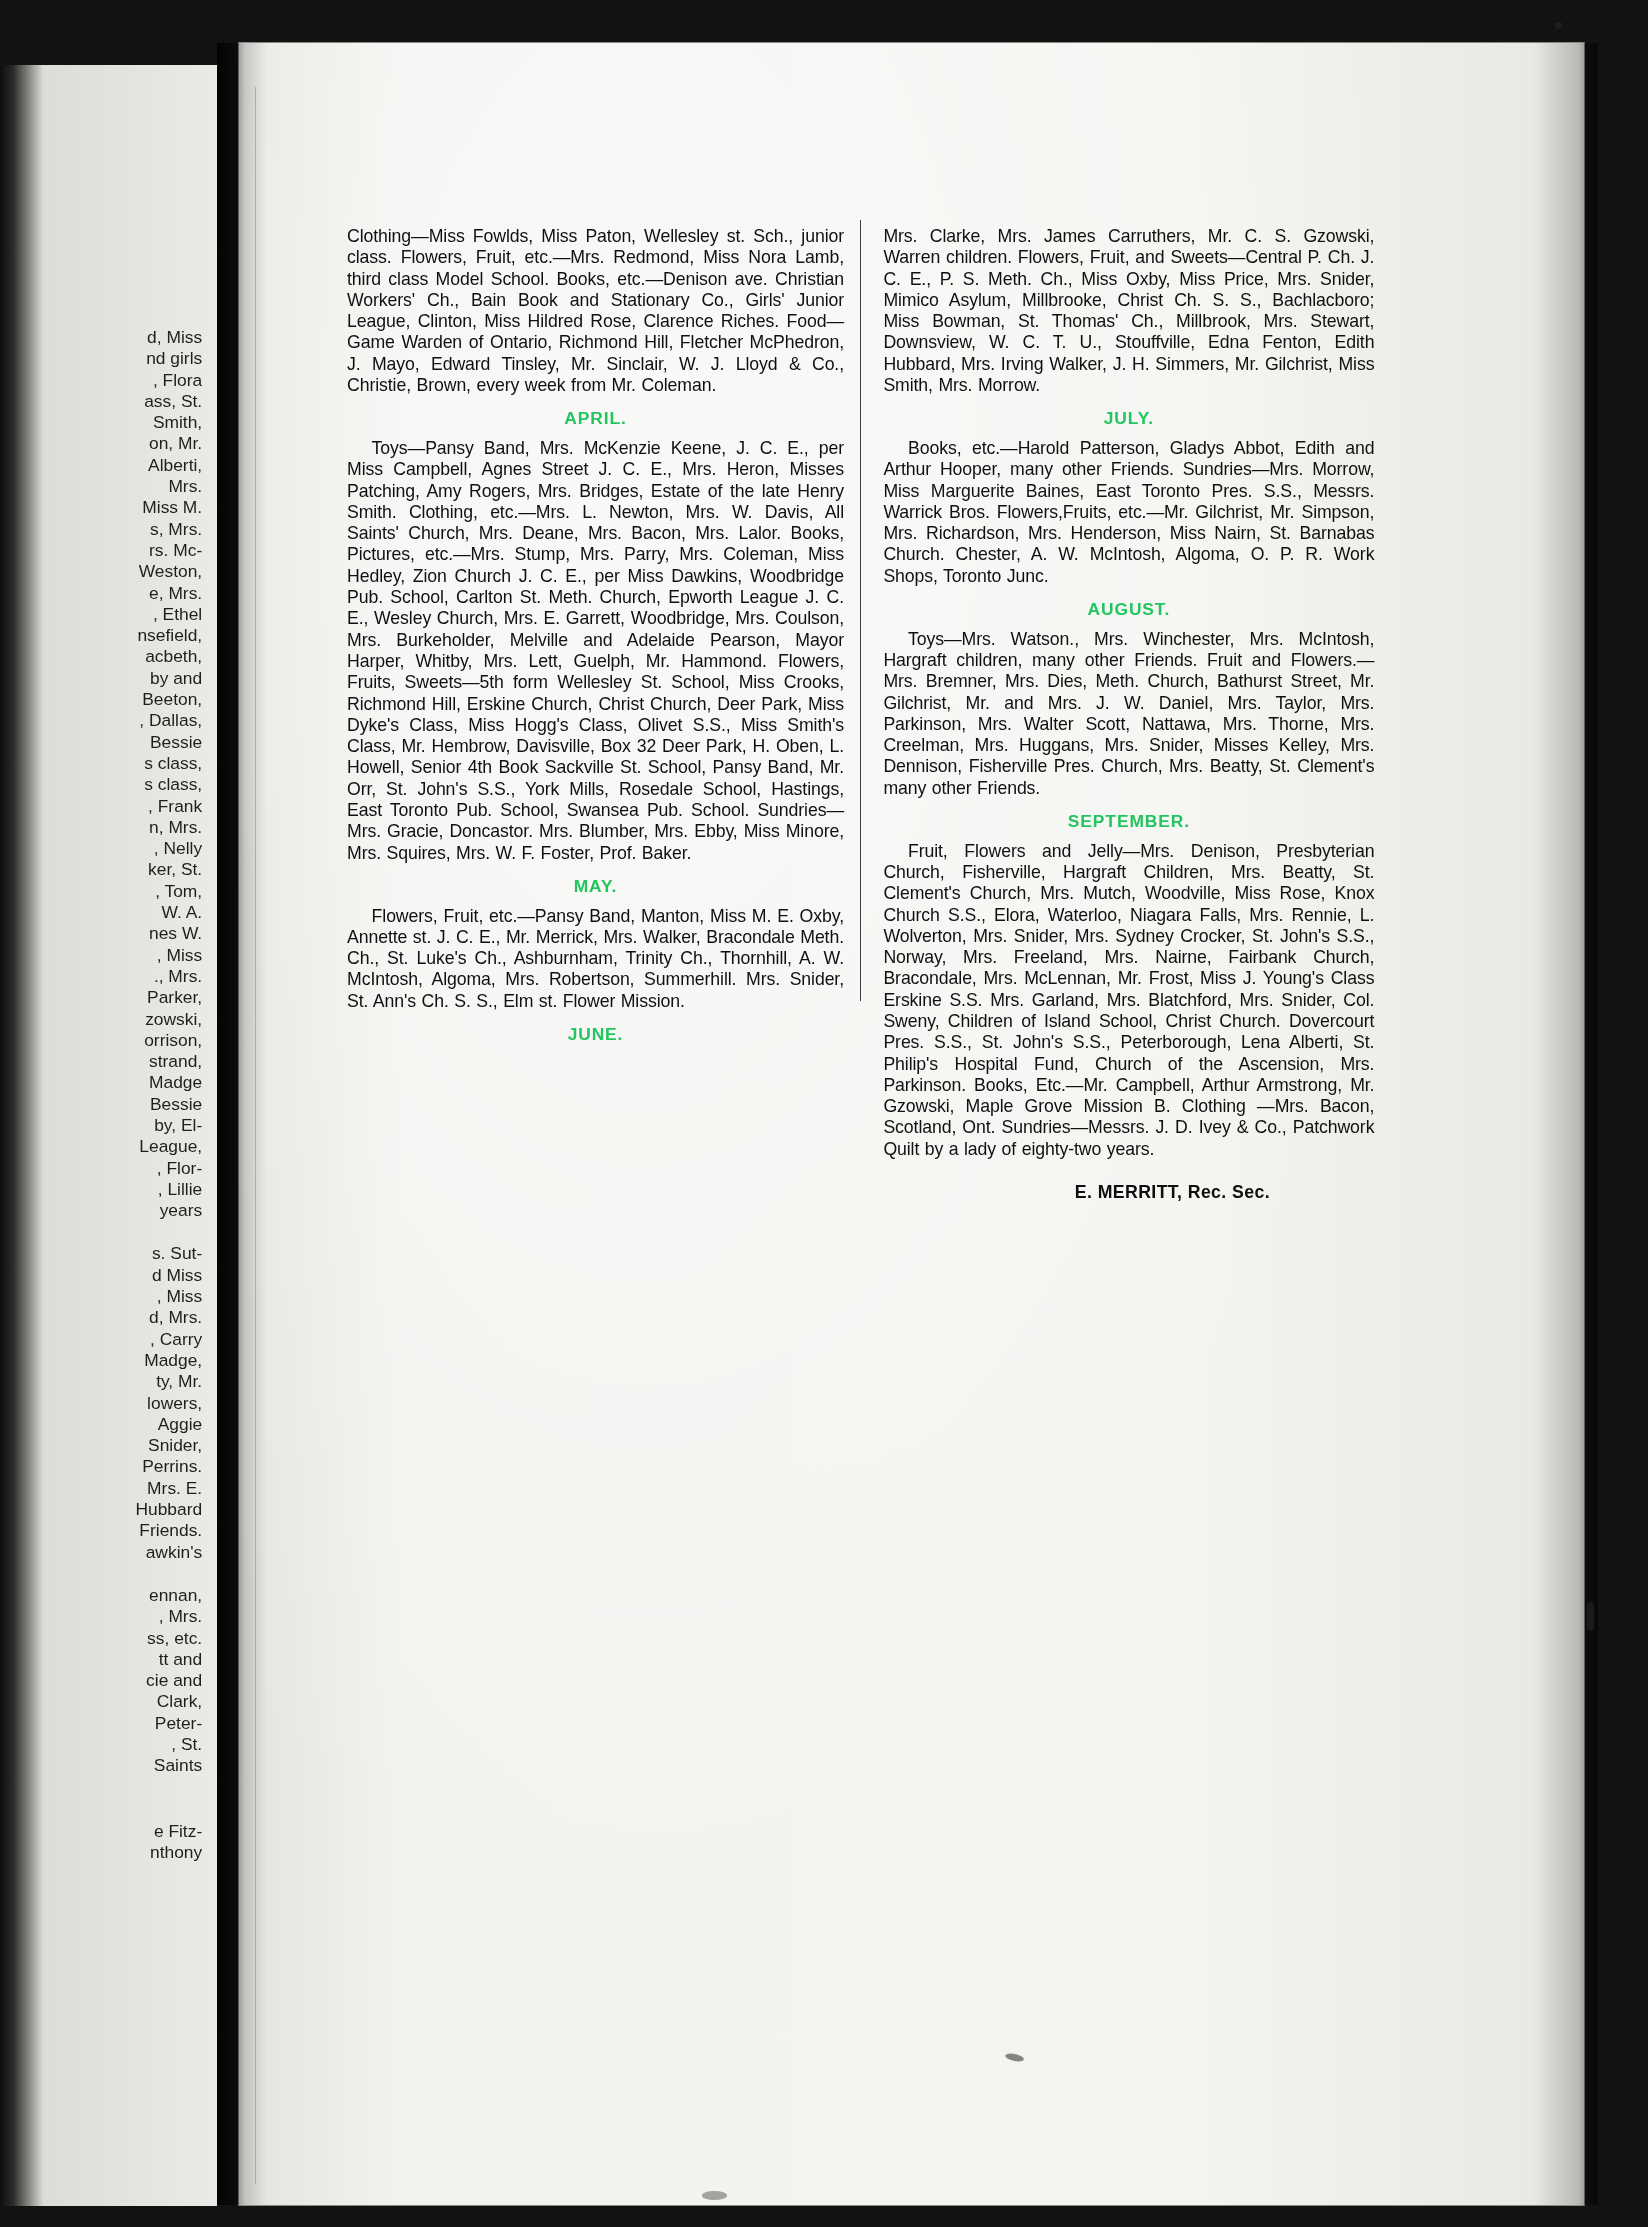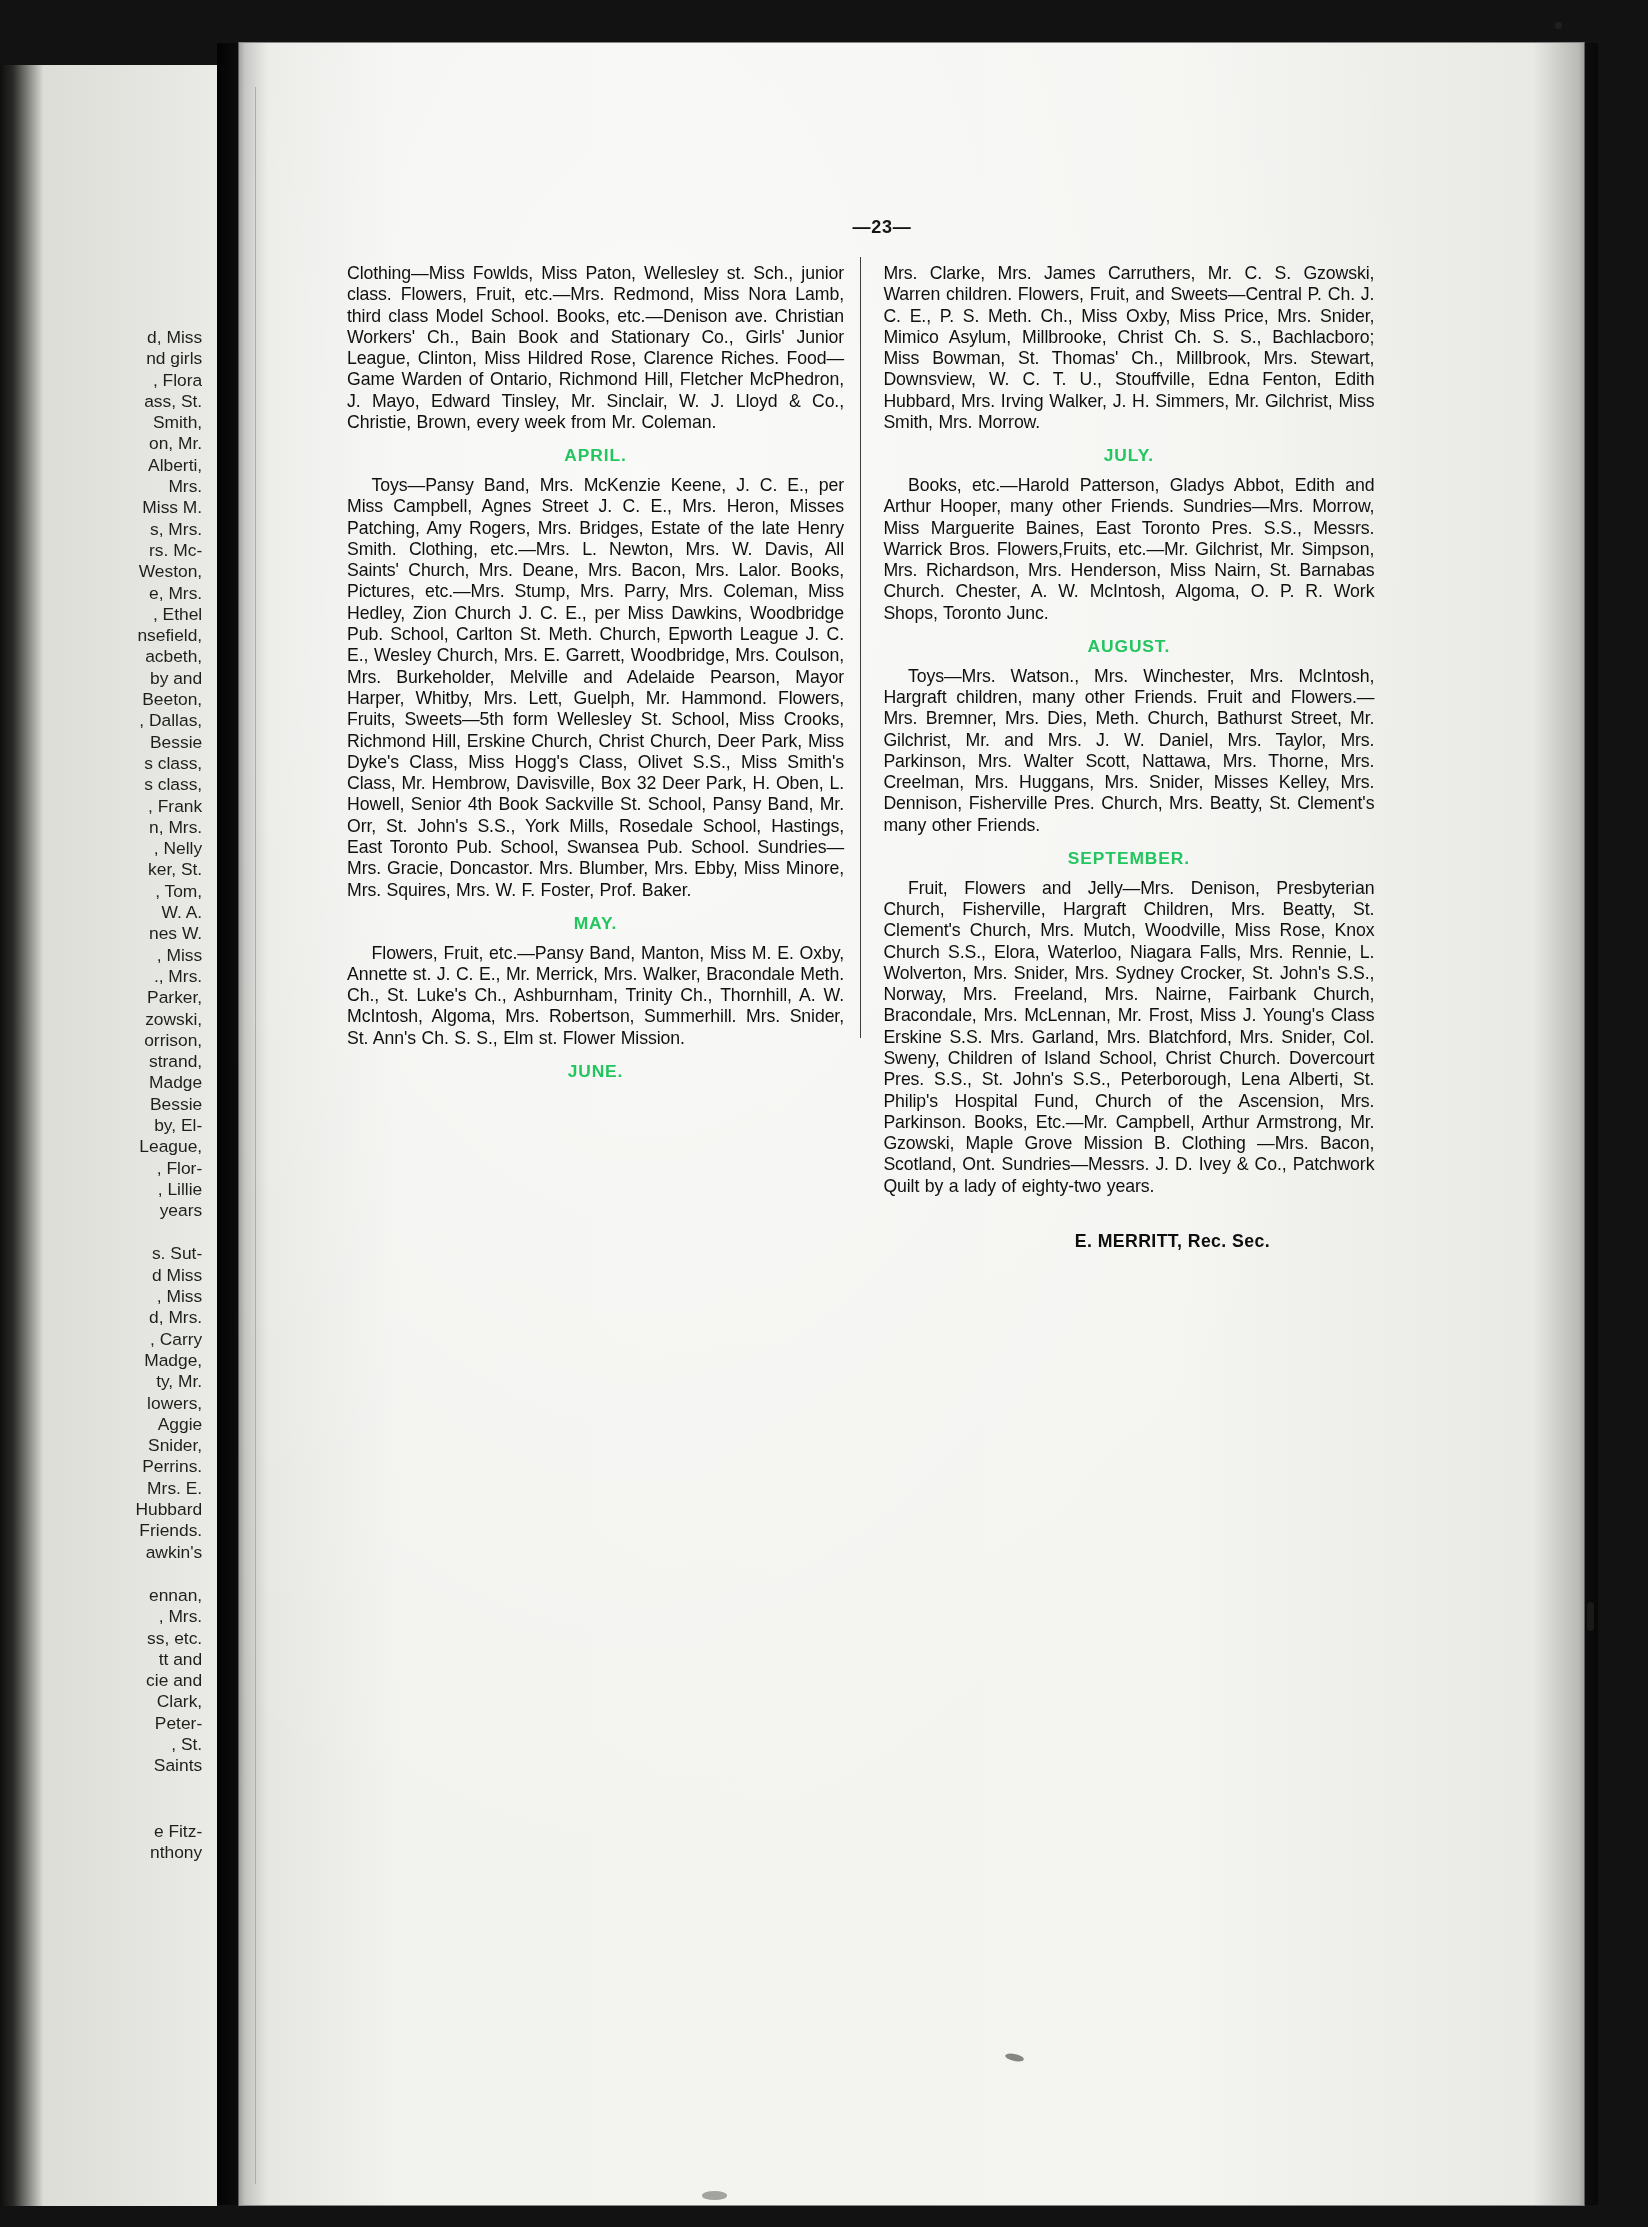--- a/index.html
+++ b/index.html
@@ -124,21 +124,21 @@
   h3.month {
     margin: 11.6px 0 5.8px 0;
     font-size: 17.4px;
     text-align: center;
     font-weight: 700;
     letter-spacing: 0.9px;
     color: #22c55e;
     font-family: "Liberation Sans", sans-serif;
   }
   .signature {
-    margin-top: 34px;
+    margin-top: 22px;
     text-align: center;
     font-size: 17.7px;
     font-weight: 700;
     letter-spacing: 0.4px;
     color: #0e0e0e;
     font-family: "Liberation Sans", sans-serif;
     padding-left: 87px;
   }
 
   
@@ -249,21 +249,20 @@
   <div>, St.</div>
   <div>Saints</div>
   <div class="gap"></div>
   <div class="gap"></div>
   <div>e Fitz-</div>
   <div>nthony</div>
 </div>
 
 <div class="sheet blur">
 
-  <div class="page-number">—23—</div>
 
   <div class="cols">
 
     <div class="col left">
       <p class="body noindent">Clothing—Miss Fowlds, Miss Paton, Wellesley st. Sch., junior class. Flowers, Fruit, etc.—Mrs. Redmond, Miss Nora Lamb, third class Model School. Books, etc.—Denison ave. Christian Workers' Ch., Bain Book and Stationary Co., Girls' Junior League, Clinton, Miss Hildred Rose, Clarence Riches. Food—Game Warden of Ontario, Richmond Hill, Fletcher McPhedron, J. Mayo, Edward Tinsley, Mr. Sinclair, W. J. Lloyd &amp; Co., Christie, Brown, every week from Mr. Coleman.</p>
 
       <h3 class="month">APRIL.</h3>
       <p class="body">Toys—Pansy Band, Mrs. McKenzie Keene, J. C. E., per Miss Campbell, Agnes Street J. C. E., Mrs. Heron, Misses Patching, Amy Rogers, Mrs. Bridges, Estate of the late Henry Smith. Clothing, etc.—Mrs. L. Newton, Mrs. W. Davis, All Saints' Church, Mrs. Deane, Mrs. Bacon, Mrs. Lalor. Books, Pictures, etc.—Mrs. Stump, Mrs. Parry, Mrs. Coleman, Miss Hedley, Zion Church J. C. E., per Miss Dawkins, Woodbridge Pub. School, Carlton St. Meth. Church, Epworth League J. C. E., Wesley Church, Mrs. E. Garrett, Woodbridge, Mrs. Coulson, Mrs. Burkeholder, Melville and Adelaide Pearson, Mayor Harper, Whitby, Mrs. Lett, Guelph, Mr. Hammond. Flowers, Fruits, Sweets—5th form Wellesley St. School, Miss Crooks, Richmond Hill, Erskine Church, Christ Church, Deer Park, Miss Dyke's Class, Miss Hogg's Class, Olivet S.S., Miss Smith's Class, Mr. Hembrow, Davisville, Box 32 Deer Park, H. Oben, L. Howell, Senior 4th Book Sackville St. School, Pansy Band, Mr. Orr, St. John's S.S., York Mills, Rosedale School, Hastings, East Toronto Pub. School, Swansea Pub. School. Sundries— Mrs. Gracie, Doncastor. Mrs. Blumber, Mrs. Ebby, Miss Minore, Mrs. Squires, Mrs. W. F. Foster, Prof. Baker.</p>
 
       <h3 class="month">MAY.</h3>

